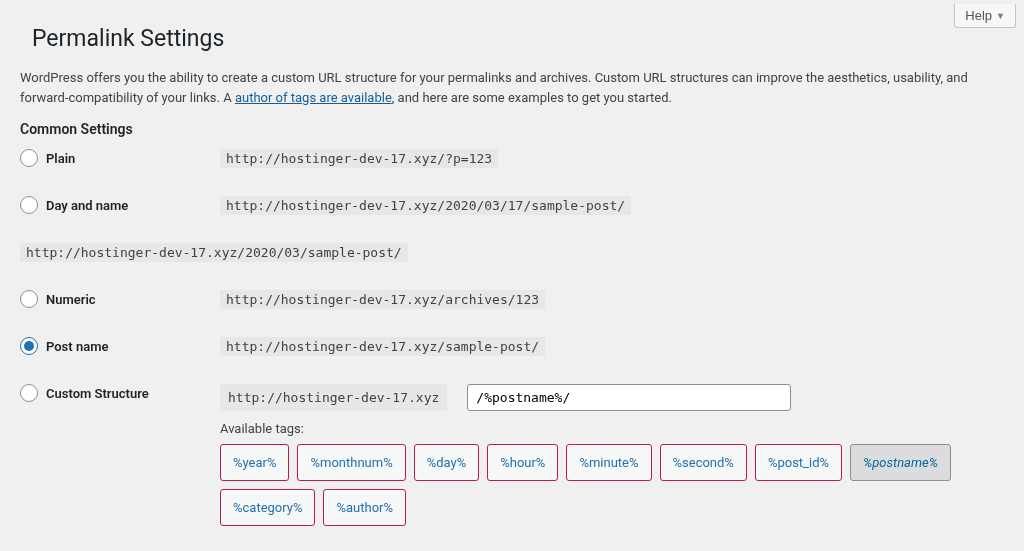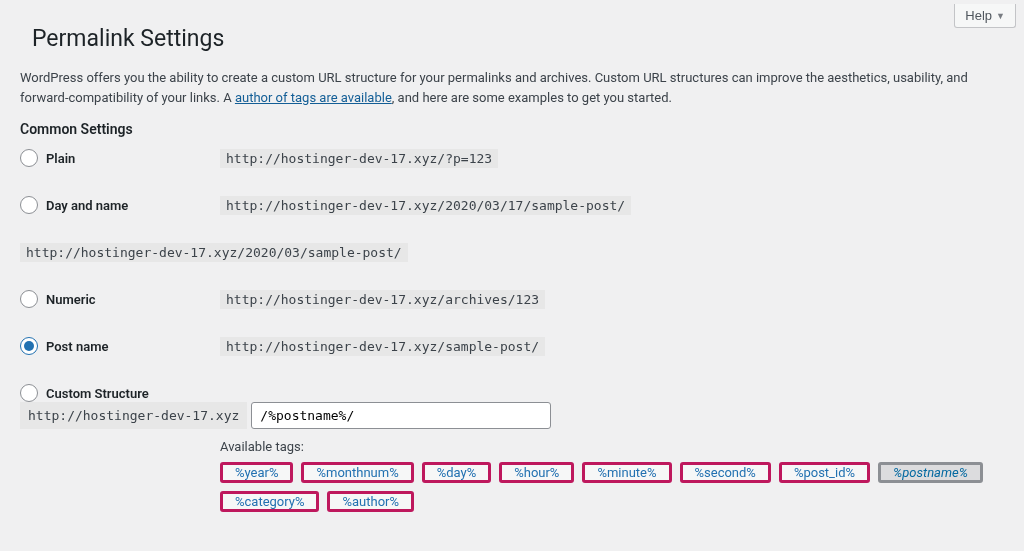--- a/index.html
+++ b/index.html
@@ -58,21 +58,21 @@
       font-size: 14px;
       font-weight: 600;
       margin: 14px 0 12px 0;
       color: #1d2327;
     }
     .form-row {
       display: flex;
       align-items: flex-start;
       margin-bottom: 28px;
     }
-    .form-row.last { margin-bottom: 0; flex-direction: column; }
+    .form-row.last { margin-bottom: 0; }
     .radio-cell {
       width: 200px;
       min-width: 200px;
       display: flex;
       align-items: center;
       gap: 8px;
     }
     .radio-cell input[type="radio"] {
       width: 18px;
       height: 18px;
@@ -110,53 +110,53 @@
       font-family: Consolas, Monaco, monospace;
       font-size: 13px;
       background: #e7e7e7;
       padding: 2px 6px;
       color: #3c434a;
       display: inline-block;
     }
     .custom-row .value-cell {
       display: flex;
       align-items: center;
-      gap: 4px;
+      gap: 20px;
       flex-wrap: wrap;
     }
     .custom-row code {
       padding: 6px 8px;
     }
     .custom-input {
       font-family: Consolas, Monaco, monospace;
       font-size: 13px;
       padding: 5px 8px;
       border: 1px solid #8c8f94;
       border-radius: 3px;
       background: #fff;
-      width: 300px;
+      width: 324px;
       box-sizing: border-box;
     }
     .available-tags-label {
       margin: 10px 0 8px 200px;
       font-size: 13px;
       color: #3c434a;
     }
     .tags-container {
       margin-left: 200px;
       display: flex;
       flex-wrap: wrap;
       gap: 8px;
       max-width: 790px;
     }
     .tag-btn {
-      border: 3px solid #be185d;
+      border: 1px solid #be185d;
       background: #f6f7f7;
       color: #2271b1;
-      padding: 0 12px;
+      padding: 10px 12px;
       border-radius: 3px;
       font-size: 13px;
       cursor: pointer;
       font-family: inherit;
     }
     .tag-btn.active {
       background: #dcdcde;
       color: #0369a1;
       border-color: #8c8f94;
       font-style: italic;

